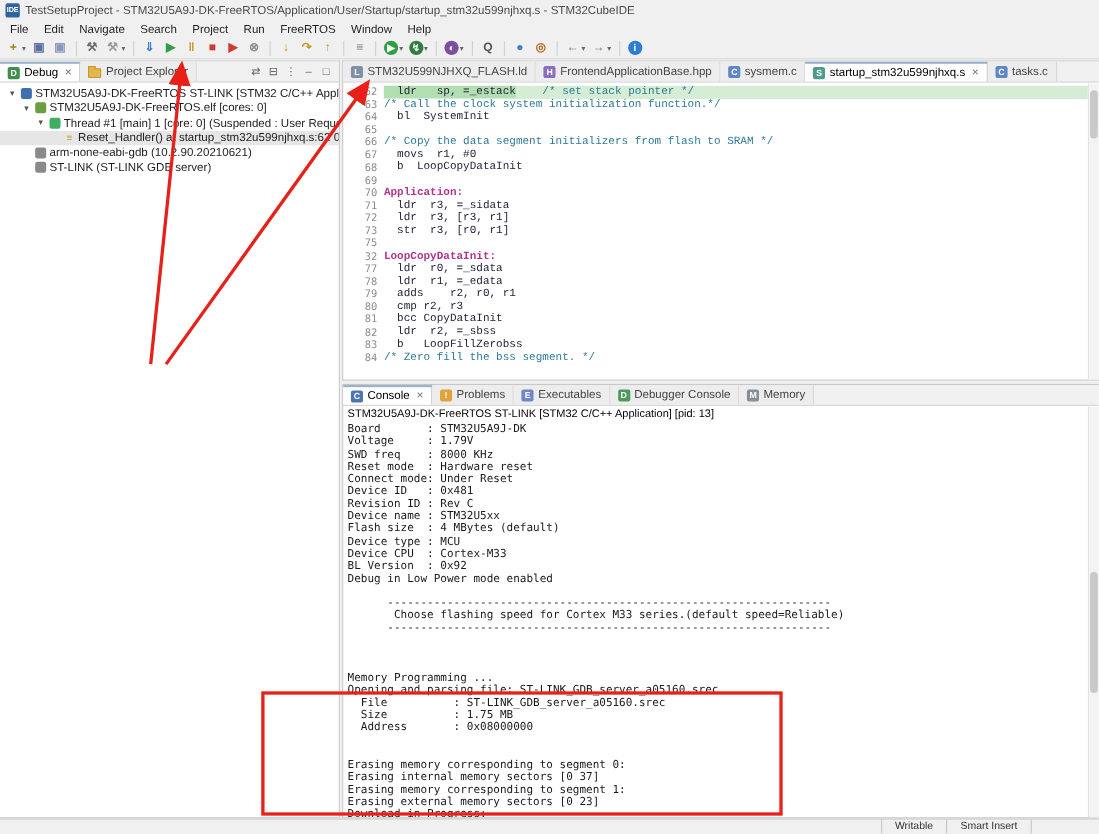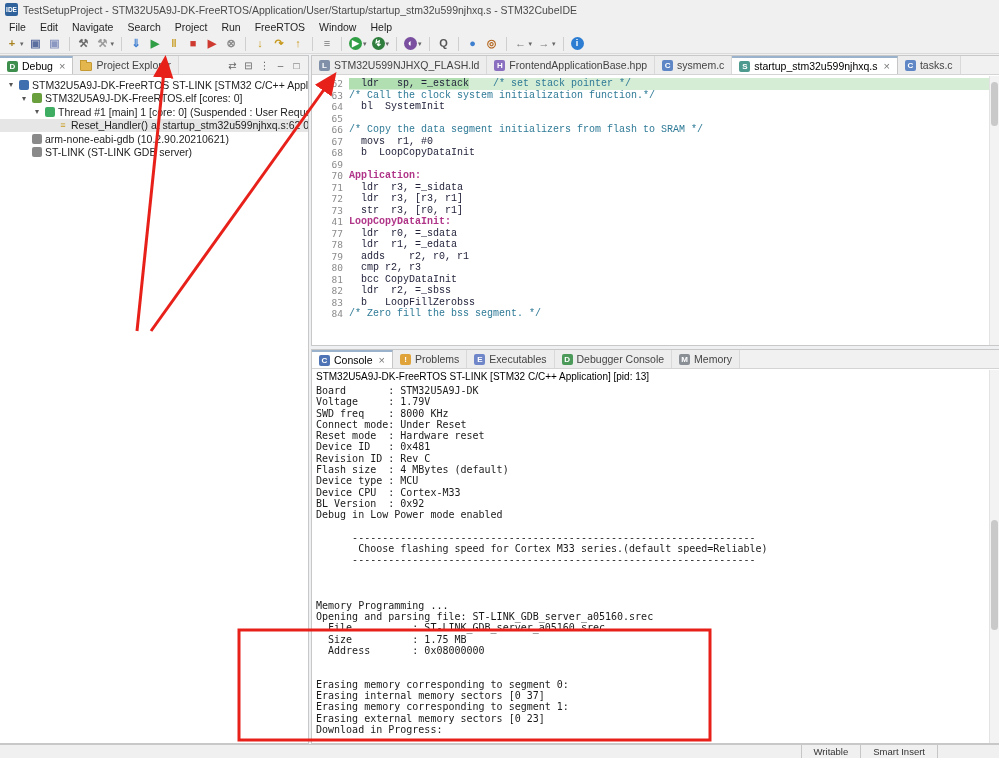--- a/index.html
+++ b/index.html
@@ -318,21 +318,26 @@
         <span class="num">72</span>
         <span class="txt"><span class="tok-code">  ldr  r3, [r3, r1]</span></span>
       </div>
       <div class="crow">
         <span class="gut"></span>
         <span class="num">73</span>
         <span class="txt"><span class="tok-code">  str  r3, [r0, r1]</span></span>
       </div>
       <div class="crow">
         <span class="gut"></span>
-        <span class="num">41</span>
+        <span class="num">75</span>
+        <span class="txt">&nbsp;</span>
+      </div>
+      <div class="crow">
+        <span class="gut"></span>
+        <span class="num">32</span>
         <span class="txt"><span class="tok-label">LoopCopyDataInit:</span></span>
       </div>
       <div class="crow">
         <span class="gut"></span>
         <span class="num">77</span>
         <span class="txt"><span class="tok-code">  ldr  r0, =_sdata</span></span>
       </div>
       <div class="crow">
         <span class="gut"></span>
         <span class="num">78</span>
@@ -399,24 +404,25 @@
           <span class="tab-label">Memory</span>
         </div>
       </div>
     <div class="view-toolbar"></div>
   </div>
   <div class="console-header">STM32U5A9J-DK-FreeRTOS ST-LINK [STM32 C/C++ Application] [pid: 13]</div>
   <div class="console-body">
       <div class="cline">Board       : STM32U5A9J-DK</div>
       <div class="cline">Voltage     : 1.79V</div>
       <div class="cline">SWD freq    : 8000 KHz</div>
+      <div class="cline">Reset mode  : Hardware reset</div>
       <div class="cline">Connect mode: Under Reset</div>
-      <div class="cline">Reset mode  : Hardware reset</div>
       <div class="cline">Device ID   : 0x481</div>
       <div class="cline">Revision ID : Rev C</div>
+      <div class="cline">Device name : STM32U5xx</div>
       <div class="cline">Flash size  : 4 MBytes (default)</div>
       <div class="cline">Device type : MCU</div>
       <div class="cline">Device CPU  : Cortex-M33</div>
       <div class="cline">BL Version  : 0x92</div>
       <div class="cline">Debug in Low Power mode enabled</div>
       <div class="cline">&nbsp;</div>
       <div class="cline">      -------------------------------------------------------------------</div>
       <div class="cline">       Choose flashing speed for Cortex M33 series.(default speed=Reliable)</div>
       <div class="cline">      -------------------------------------------------------------------</div>
       <div class="cline">&nbsp;</div>

